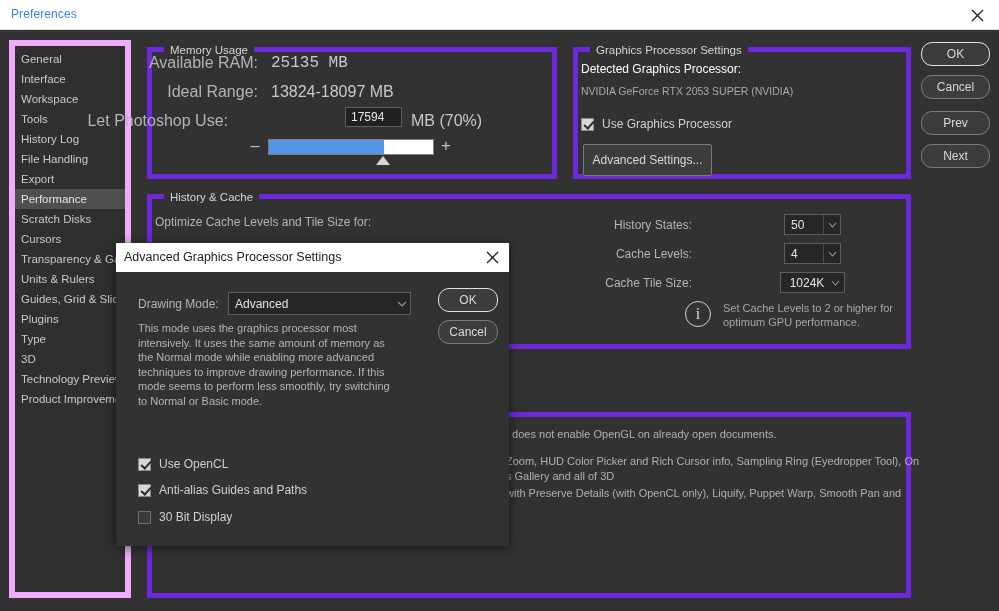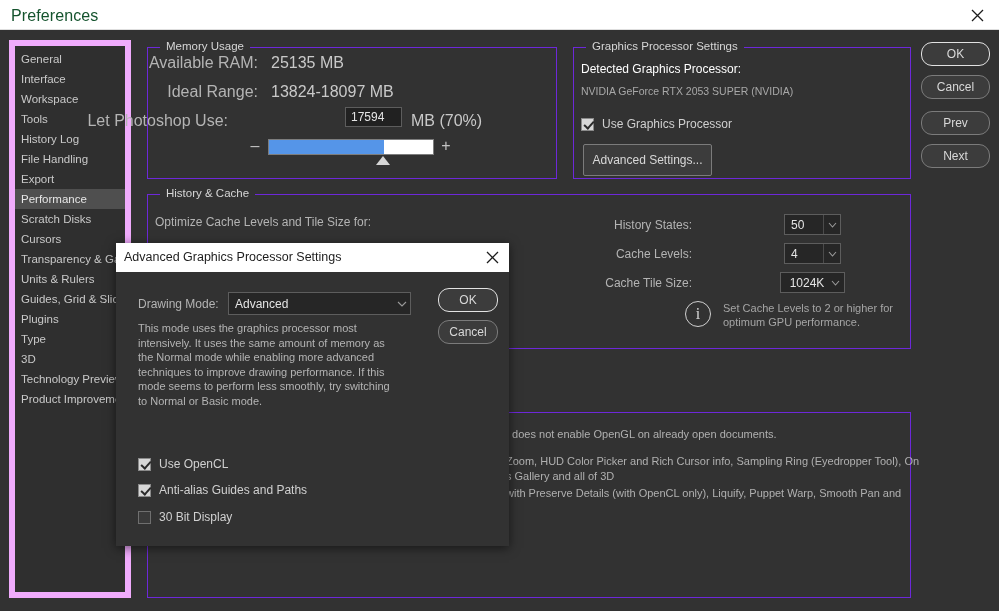--- a/index.html
+++ b/index.html
@@ -18,21 +18,21 @@
 
   
   .titlebar {
     position: absolute; left: 0; top: 0;
     width: 999px; height: 30px;
     background: #ffffff;
     border-bottom: 1px solid #dedede;
   }
   .titlebar-text {
     position: absolute; left: 11px; top: 7px;
-    font-size: 16px; color: #14532d;
+    font-size: 12px; color: #3b82f6;
     letter-spacing: .1px;
   }
   .titlebar-close {
     position: absolute; right: 0; top: 0;
     width: 44px; height: 30px;
     display: flex; align-items: center; justify-content: center;
     cursor: pointer;
   }
   .titlebar-close svg { display: block; }
 
@@ -51,21 +51,21 @@
     white-space: nowrap; overflow: hidden;
     cursor: default;
   }
   .side-item.selected {
     background: #4f4f4f; color: #e6e6e6;
   }
 
   
   .group {
     position: absolute;
-    border: 1px solid #6d28d9;
+    border: 5px solid #6d28d9;
   }
   .group-title {
     position: absolute; top: -8px; left: 12px;
     background: #323232;
     padding: 0 6px;
     font-size: 11.5px; color: #d6d6d6;
     white-space: nowrap;
   }
 
   #grp-memory   { left: 147px; top: 47px;  width: 410px; height: 132px; }
@@ -262,21 +262,21 @@
     <div class="side-item">Type</div>
     <div class="side-item">3D</div>
     <div class="side-item">Technology Previews</div>
     <div class="side-item">Product Improvement</div>
   </div>
 
   <div class="group" id="grp-memory">
     <div class="group-title">Memory Usage</div>
   </div>
   <div class="m-label" style="left:100px; top:54px;">Available RAM:</div>
-  <div class="m-value" style="left:271px; top:54px;">25135 MB</div>
+  <div class="m-value" style="left:271px; top:54px;font-family:Liberation Mono, monospace;">25135 MB</div>
   <div class="m-label" style="left:100px; top:83px;">Ideal Range:</div>
   <div class="m-value" style="left:271px; top:83px;">13824-18097 MB</div>
   <div class="m-label" style="left:70px;  top:112px;">Let Photoshop Use:</div>
   <input class="num-input" style="left: 345px; top: 107px; width: 57px;" value="17594">
   <div class="m-value" style="left:411px; top:112px;">MB (70%)</div>
 
   <div class="slider-wrap">
     <div class="sl-minus">–</div>
     <div class="sl-track">
       <div class="sl-fill" id="sl-fill" style="width: 70%;"></div>

